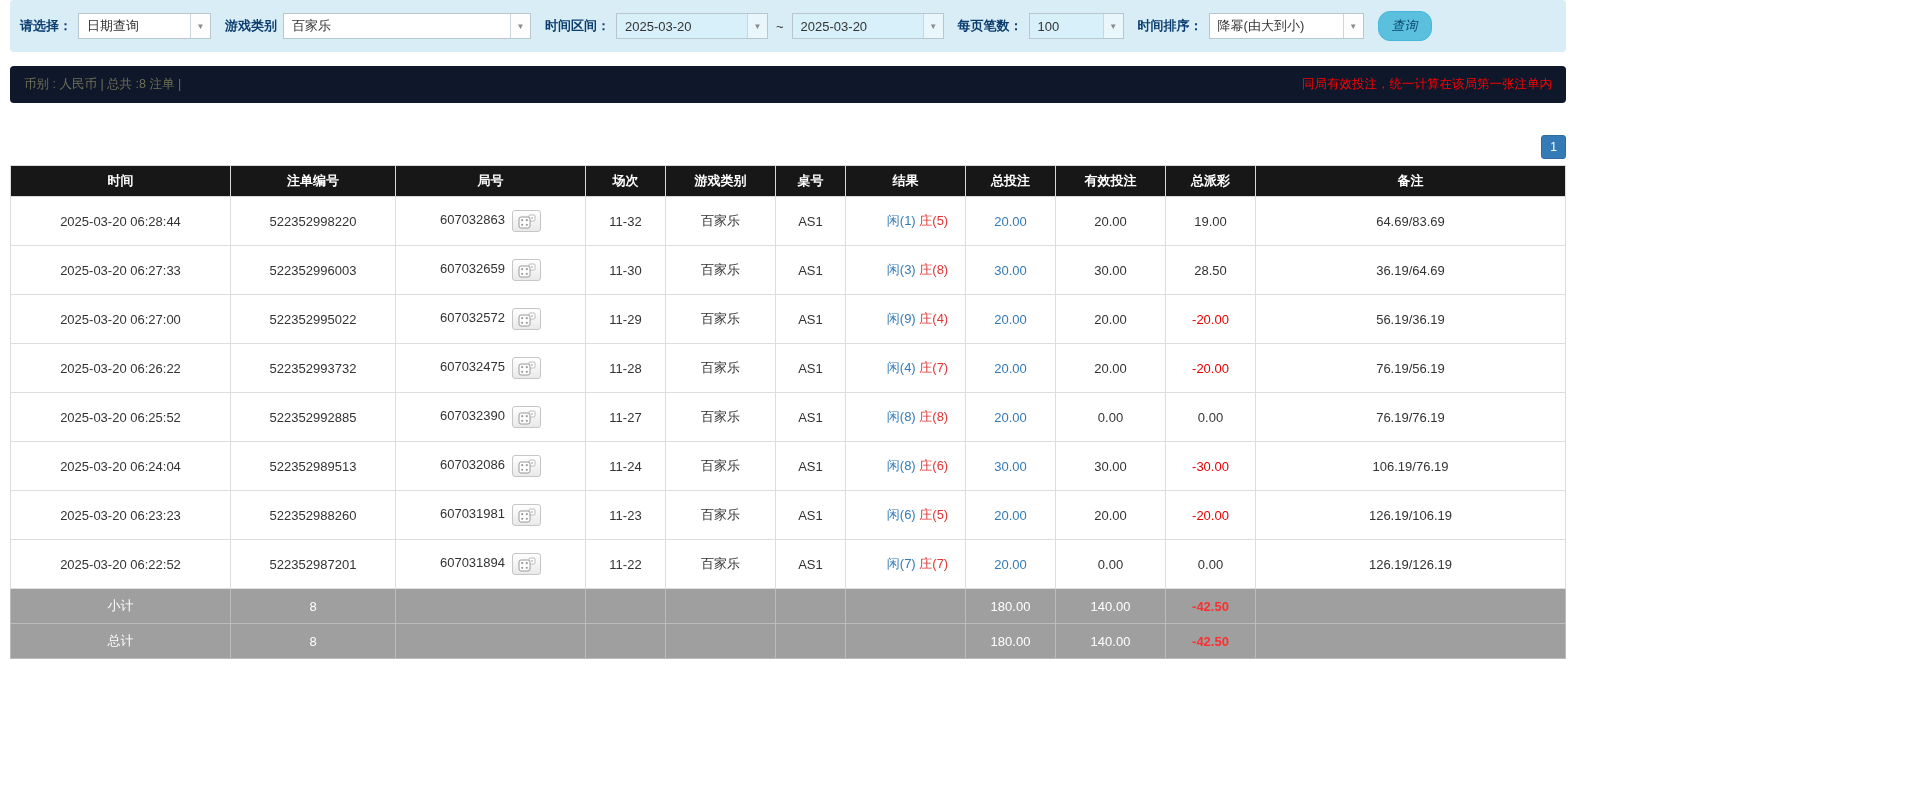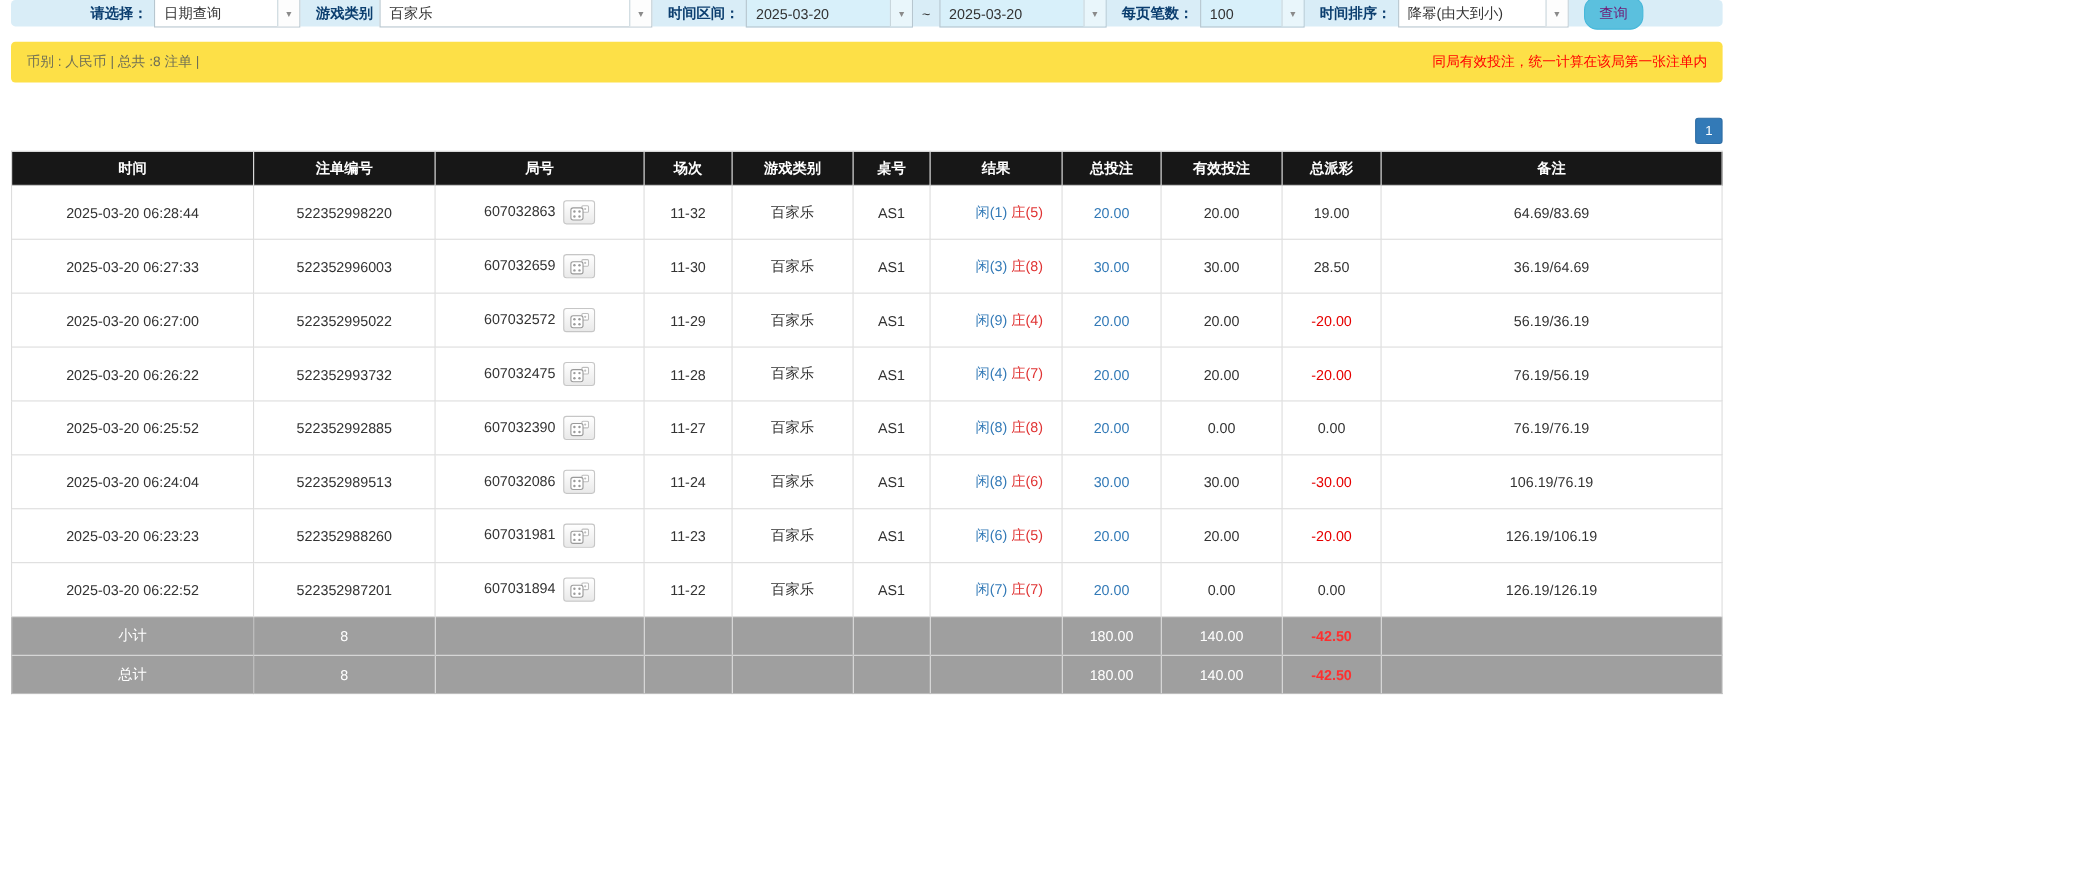--- a/index.html
+++ b/index.html
@@ -10,45 +10,46 @@
     width:1906px; height:810px; overflow:hidden;
   }
   .container { width:1556px; margin:0 0 0 10px; }
 
   .page-title { font-size:17px; font-weight:600; color:#333; margin:12px 0 16px; }
 
   
   .filter-bar {
     background:#d9edf7; border-radius:4px;
     display:flex; align-items:center;
-    padding:7px 10px; height:24px; margin-bottom:14px;justify-content:center;
+    padding:7px 10px; height:52px; margin-bottom:14px;
   }
   .f-label { color:#0b3e6f; font-weight:bold; font-size:13px; white-space:nowrap; }
   .ml { margin-left:14px; }
   .combo {
     display:inline-flex; align-items:stretch; background:#fff;
     border:1px solid #b7c6cf; height:26px; margin-left:6px;gap:32px;
   }
   .combo-text { padding:0 8px; display:flex; align-items:center; font-size:13px; color:#333; flex:1; white-space:nowrap; overflow:hidden; }
   .combo-arrow {
     width:20px; display:flex; align-items:center; justify-content:center;
     border-left:1px solid #c9d6dc; color:#8a8a8a; font-size:8px; background:#fdfdfd;
   }
   .combo.tint { background:#d8f0fa; }
   .combo.tint .combo-arrow { background:#e9f6fb; }
   .tilde { font-size:13px; color:#333; margin:0 2px 0 8px; }
   .search-btn {
-    margin-left:14px; background:#5bc0de; border:1px solid #46b8da; color:#701a75;
+    margin-left:14px; background:#5bc0de; border:1px solid #46b8da; color:#0c4a6e;
     font-size:13px; padding:5px 13px; border-radius:12px; cursor:pointer;
     font-family:inherit;
+    font-style:italic;
   }
 
   
   .info-bar {
-    background:#fde047; border-radius:4px;
+    background:#0f172a; border-radius:4px;
     display:flex; justify-content:space-between; align-items:center;
     padding:10px 14px; font-size:12.5px; margin-bottom:32px;
   }
   .info-left { color:#6f6f55; }
   .info-right { color:#ff0000; }
 
   
   .pagination { text-align:right; margin:0 0 6px; }
   .page-btn {
     display:inline-block; min-width:24px; padding:4px 8px;

